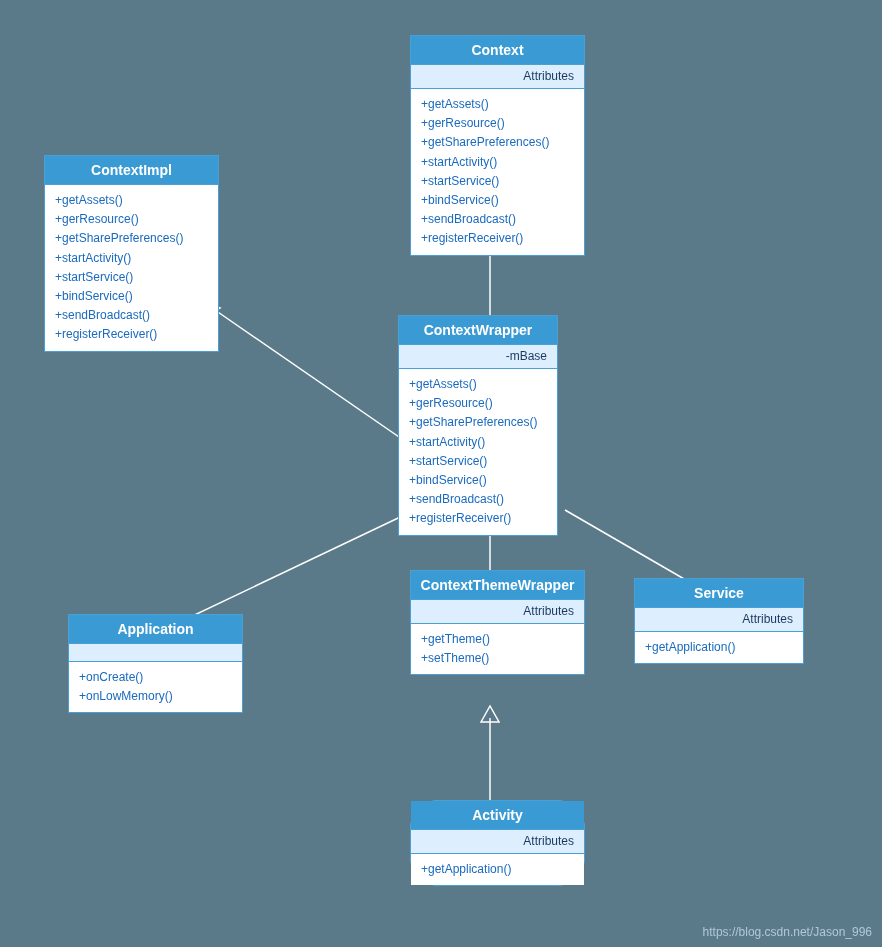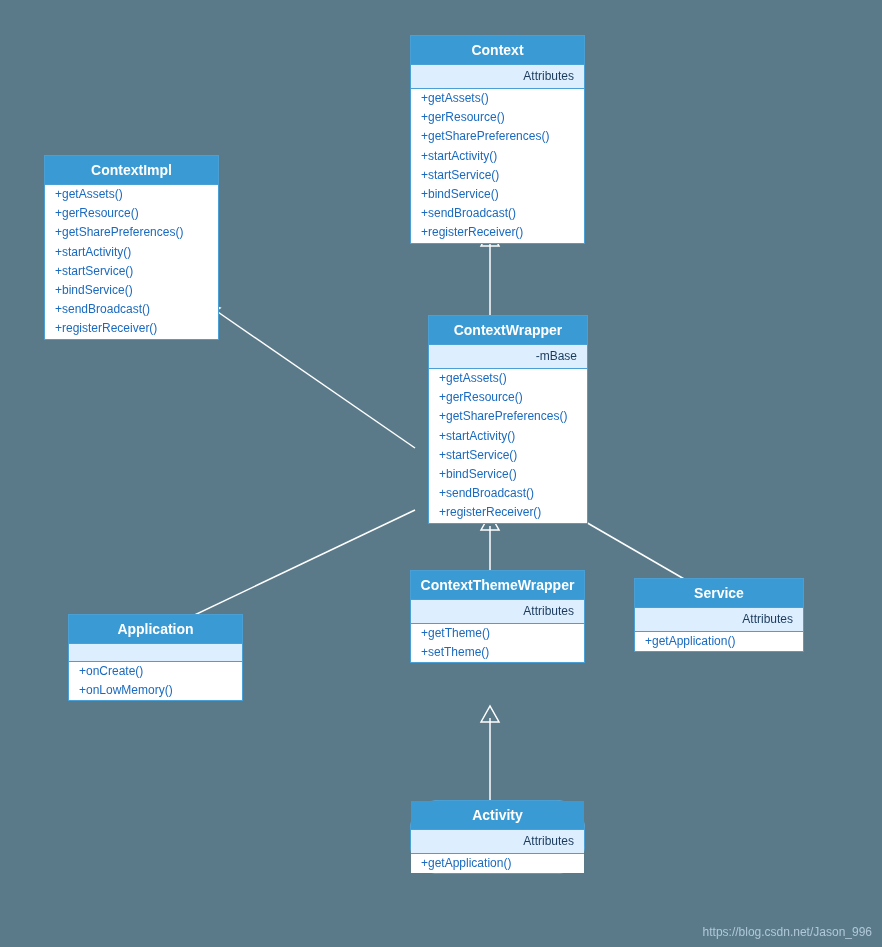--- a/index.html
+++ b/index.html
@@ -35,21 +35,21 @@
       padding: 4px 10px;
       color: #1a3a5c;
       text-align: right;
       font-size: 12px;
       min-height: 24px;
     }
 
     .uml-methods {
       background: #fff;
       border-top: 1.5px solid #4a9fd4;
-      padding: 0 10px;
+      padding: 6px 10px;
       color: #1a6abf;
       font-size: 12px;
       line-height: 1.6;
     }
 
     svg.arrows {
       position: absolute;
       top: 0;
       left: 0;
       width: 882px;
@@ -105,21 +105,21 @@
   </div>
 </div>
 
 <div class="uml-class" style="left: 44px; top: 155px; width: 175px;">
   <div class="uml-header">ContextImpl</div>
   <div class="uml-methods">
     +getAssets()<br>+gerResource()<br>+getSharePreferences()<br>+startActivity()<br>+startService()<br>+bindService()<br>+sendBroadcast()<br>+registerReceiver()
   </div>
 </div>
 
-<div class="uml-class" style="left: 428px; top: 315px; width: 155px;">
+<div class="uml-class" style="left: 398px; top: 315px; width: 155px;">
   <div class="uml-header">ContextWrapper</div>
   <div class="uml-section">-mBase</div>
   <div class="uml-methods">
     +getAssets()<br>+gerResource()<br>+getSharePreferences()<br>+startActivity()<br>+startService()<br>+bindService()<br>+sendBroadcast()<br>+registerReceiver()
   </div>
 </div>
 
 <div class="uml-class" style="left: 68px; top: 578px; width: 175px; margin-top: 36px;">
   <div class="uml-header">Application</div>
   <div class="uml-section" style="min-height:18px;"></div>

